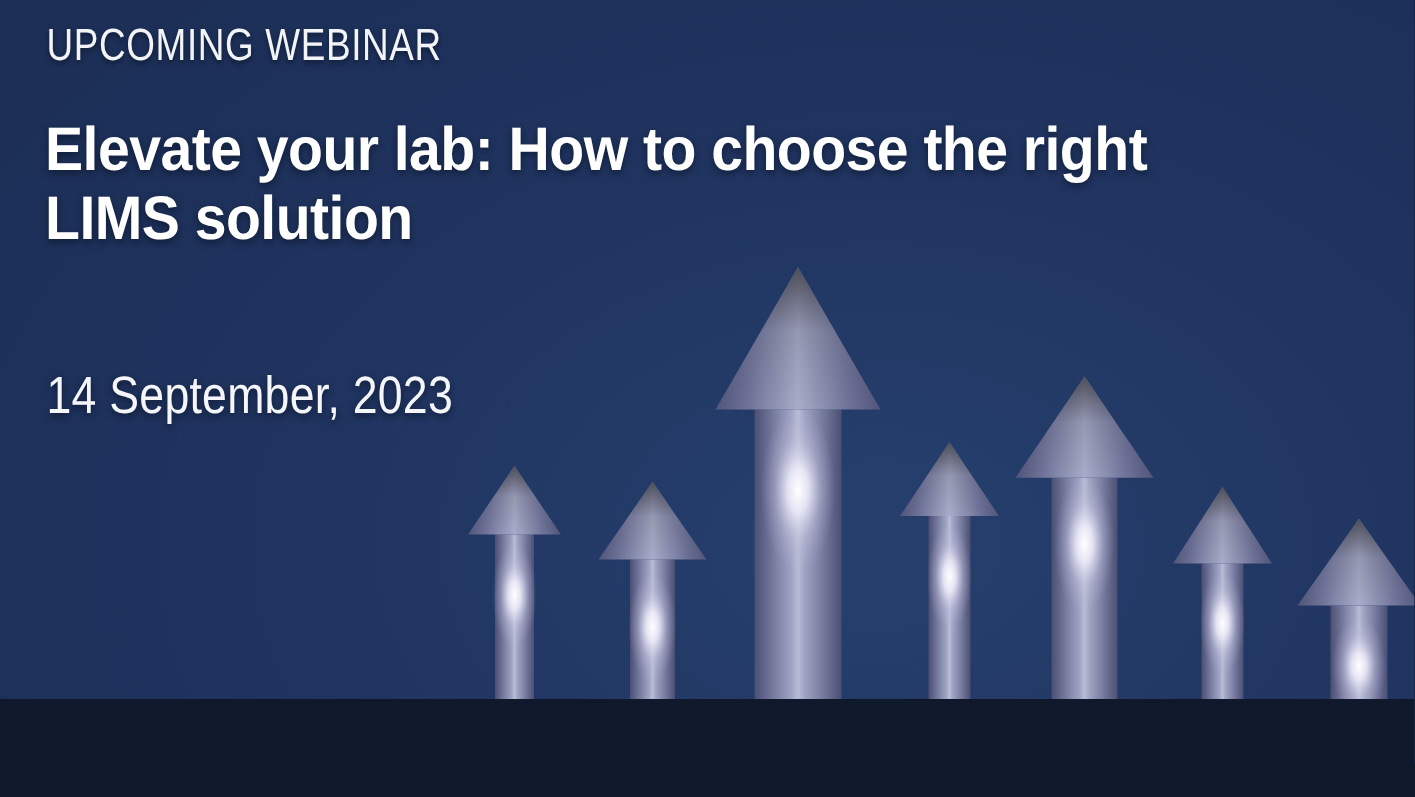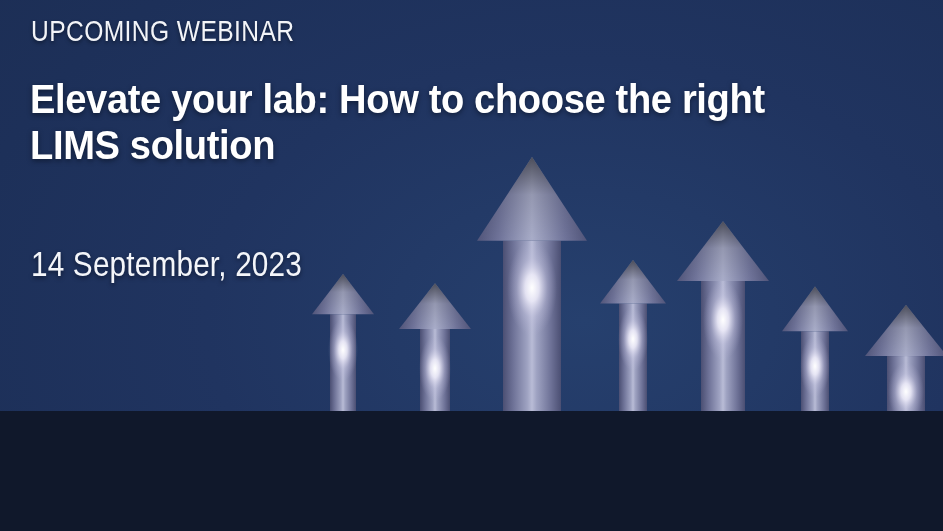--- a/index.html
+++ b/index.html
@@ -8,21 +8,21 @@
     padding: 0;
     background: #10182b;
   }
   body {
     font-family: "Liberation Sans", sans-serif;
   }
 
   #banner {
     position: relative;
     width: 943px;
-    height: 411px;
+    height: 466px;
     overflow: hidden;
     background: #1e325c;
     background-image:
       radial-gradient(ellipse 900px 620px at 62% 78%, #26406e 0%, #203460 42%, #1d3059 70%, #1c2d52 100%);
   }
 
   
   #arrows {
     position: absolute;
     inset: 0;

